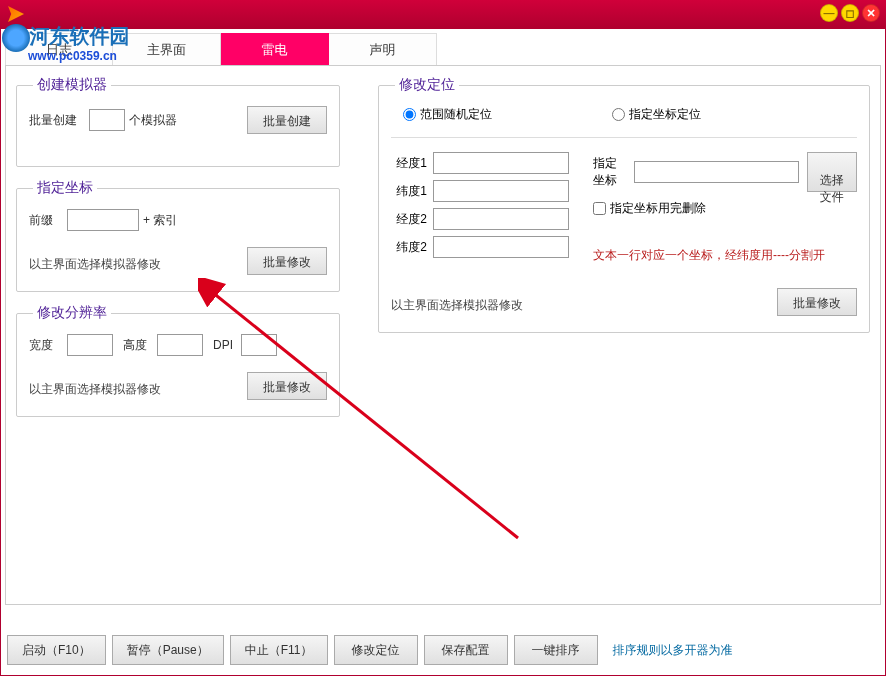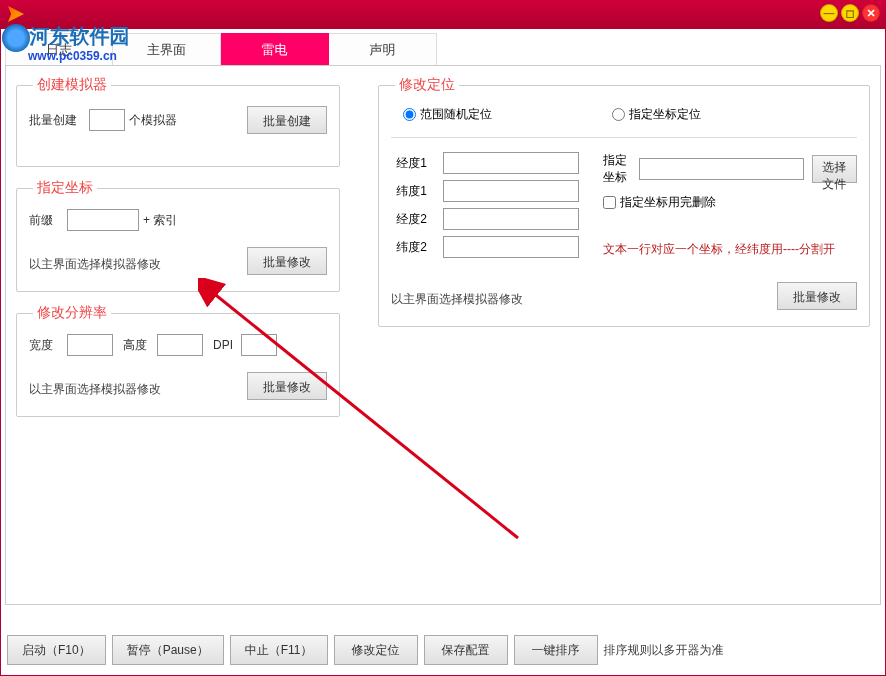--- a/index.html
+++ b/index.html
@@ -101,21 +101,21 @@
     
     fieldset.group {
       border: 1px solid #ccc;
       border-radius: 2px;
       padding: 12px 12px 16px 12px;
       margin-bottom: 12px;
       position: relative;
     }
     fieldset.group legend {
       font-size: 14px;
-      color: #ef4444;
+      color: #4c1d95;
       padding: 0 4px;
       margin-left: 4px;
     }
     
     .left-col {
       width: 324px;
       float: left;
     }
     .right-col {
       width: 492px;
@@ -141,31 +141,31 @@
     .btn {
       background: linear-gradient(to bottom, #f5f5f5, #e0e0e0);
       border: 1px solid #aaa;
       padding: 6px 14px;
       font-size: 12px;
       cursor: pointer;
       color: #333;
       min-width: 80px;
       height: 28px;
     }
-    .btn-small { min-width: auto; padding: 3px 8px; height: 28px; }
+    .btn-small { min-width: auto; padding: 19px 8px; height: 37px; }
     
     .help-text { color: #444; font-size: 12px; margin-top: 6px; }
     
     .radio-row { display: flex; gap: 120px; margin-bottom: 14px; padding-left: 12px; }
     .radio-item { display: flex; align-items: center; gap: 4px; cursor: pointer; }
     .radio-item input { margin: 0; }
     
     .coord-grid { display: flex; gap: 24px; }
     .coord-left { display: flex; flex-direction: column; gap: 6px; }
-    .coord-row { display: flex; align-items: center; gap: 16px; }
+    .coord-row { display: flex; align-items: center; gap: 6px; }
     .coord-row .clbl { width: 36px; text-align: right; }
     
     .coord-right { flex: 1; }
     .chk-row { display: flex; gap: 4px; margin-top: 8px; }
     .note-text { margin-top: 30px; color: #b91c1c; font-size: 12px; }
     
     .group-footer { display: flex; justify-content: space-between; align-items: center; margin-top: 16px; }
     
     .cb-row { display: flex; align-items: center; }
     .cb-row .lbl { width: 56px; text-align: left; }
@@ -181,21 +181,21 @@
     
     .bottom-bar {
       position: absolute;
       left: 4px; right: 4px; bottom: 6px;
       display: flex;
       align-items: center;
       gap: 6px;
       padding: 4px 2px;
     }
     .bottom-bar .btn { min-width: 84px; height: 30px; }
-    .sort-note { margin-left: 0; color: #404040; font-size: 12px; }
+    .sort-note { margin-left: 9px; color: #0369a1; font-size: 12px; }
   </style>
 </head>
 <body>
 
 <div class="title-bar">
   <span class="logo-icon"></span>
   <div class="window-controls">
     <div class="win-btn win-min">—</div>
     <div class="win-btn win-max">◻</div>
     <div class="win-btn win-close">✕</div>

